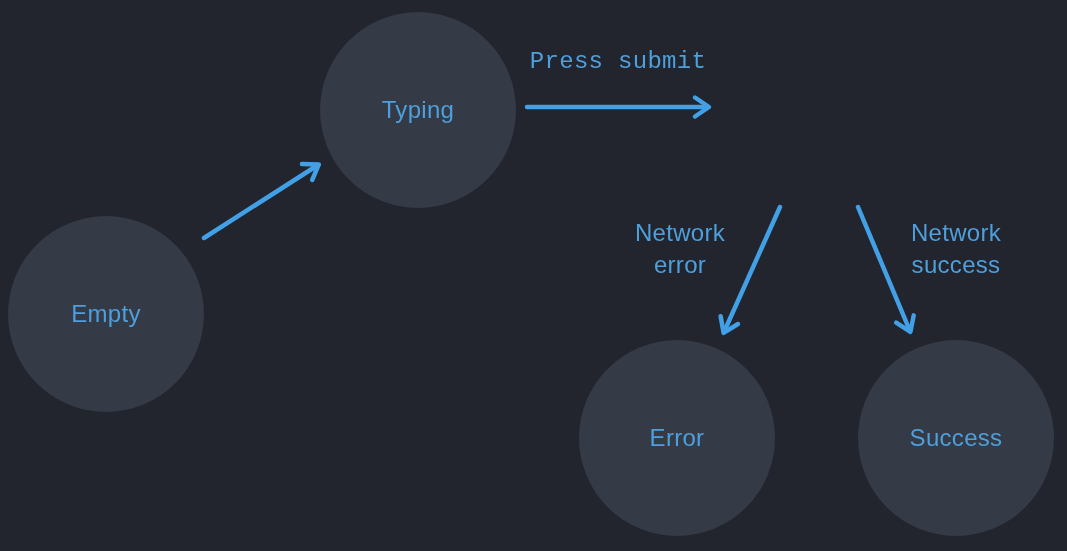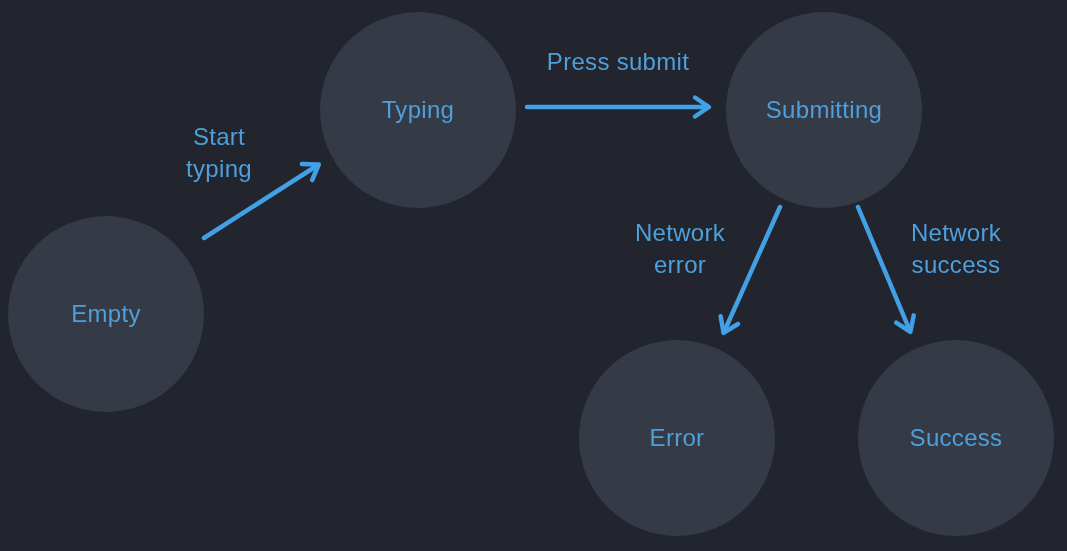--- a/index.html
+++ b/index.html
@@ -60,21 +60,21 @@
     transform: translate(-50%, -50%);
     text-align: center;
     color: var(--text);
     font-size: 24px;
     line-height: 32px;
     white-space: nowrap;
     letter-spacing: 0.3px;
   }
   .tlabel span { display: block; }
   .tlabel-start-typing    { left: 219px; top: 153px; }
-  .tlabel-press-submit    { left: 618px; top: 62px; }
+  .tlabel-press-submit    { left: 618px; top: 62px; font-family: Liberation Mono, monospace; }
   .tlabel-network-error   { left: 680px; top: 249px; }
   .tlabel-network-success { left: 956px; top: 249px; }
 </style>
 </head>
 <body>
 
 <div class="diagram">
 
   <svg class="arrows-layer" width="1067" height="551" viewBox="0 0 1067 551" xmlns="http://www.w3.org/2000/svg">
     <defs>
@@ -87,34 +87,27 @@
     <line class="arrow-line" x1="780" y1="207" x2="724" y2="332" marker-end="url(#ah)"></line>
     <line class="arrow-line" x1="858" y1="207" x2="910" y2="331" marker-end="url(#ah)"></line>
   </svg>
 
   <div class="state state-empty">
     <span>Empty</span>
   </div>
   <div class="state state-typing">
     <span>Typing</span>
   </div>
-  <div class="state state-submitting">
-    <span>Submitting</span>
-  </div>
   <div class="state state-error">
     <span>Error</span>
   </div>
   <div class="state state-success">
     <span>Success</span>
   </div>
 
-  <div class="tlabel tlabel-start-typing">
-    <span>Start</span>
-    <span>typing</span>
-  </div>
   <div class="tlabel tlabel-press-submit">
     <span>Press submit</span>
   </div>
   <div class="tlabel tlabel-network-error">
     <span>Network</span>
     <span>error</span>
   </div>
   <div class="tlabel tlabel-network-success">
     <span>Network</span>
     <span>success</span>

